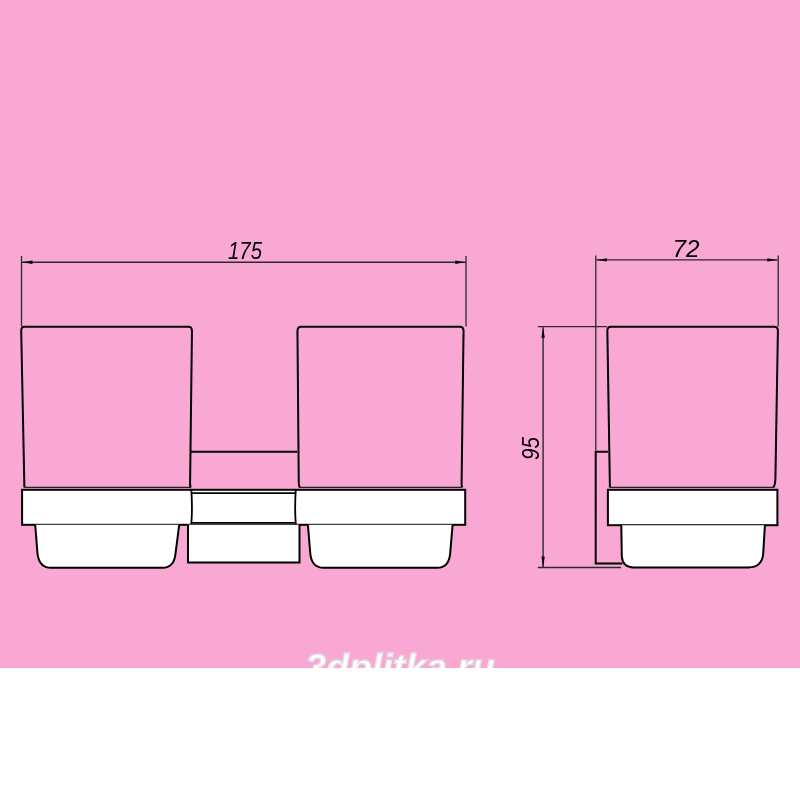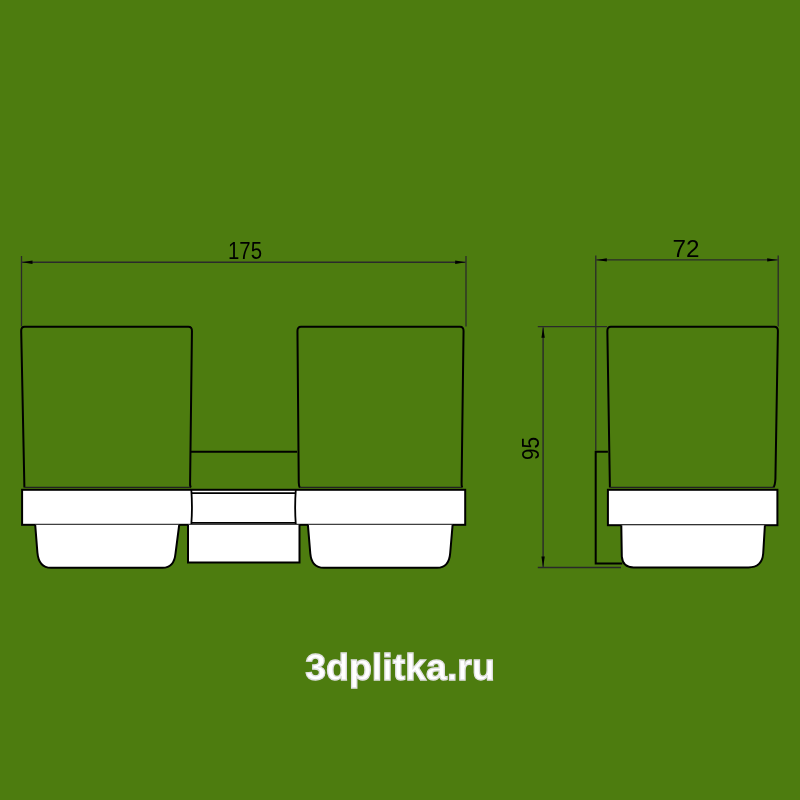--- a/index.html
+++ b/index.html
@@ -1,16 +1,16 @@
 <!DOCTYPE html>
 <html><head>
 <meta charset="utf-8">
 <style>
   html,body{margin:0;padding:0;background:#ffffff;}
-  .wrap{width:800px;height:800px;position:relative;background:#4d7c0f;}
+  .wrap{width:800px;height:668px;position:relative;background:#f9a8d4;font-style:italic;}
   svg{position:absolute;left:0;top:0;}
   text{font-family:"Liberation Sans",sans-serif;}
 </style>
 </head>
 <body>
 <div class="wrap">
 <svg width="800" height="800" viewBox="0 0 800 800" fill="none">
 
   <g stroke="#2a2a2a" stroke-width="1.3">
     <line x1="21.5" y1="256" x2="21.5" y2="326.5"></line>

